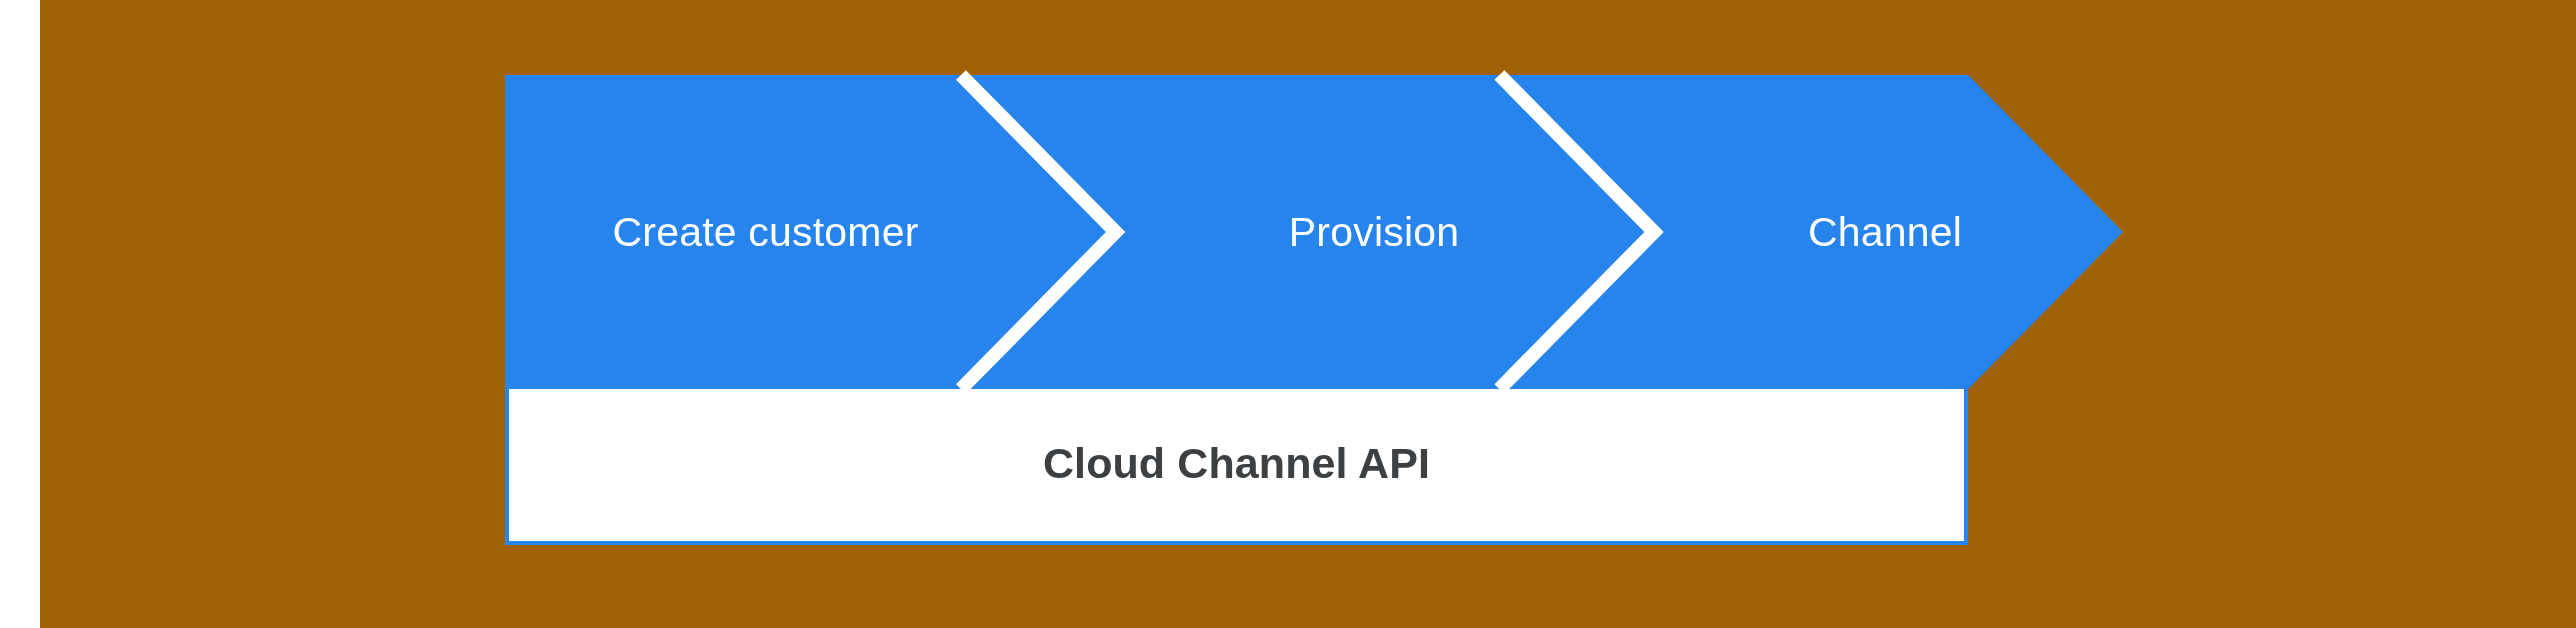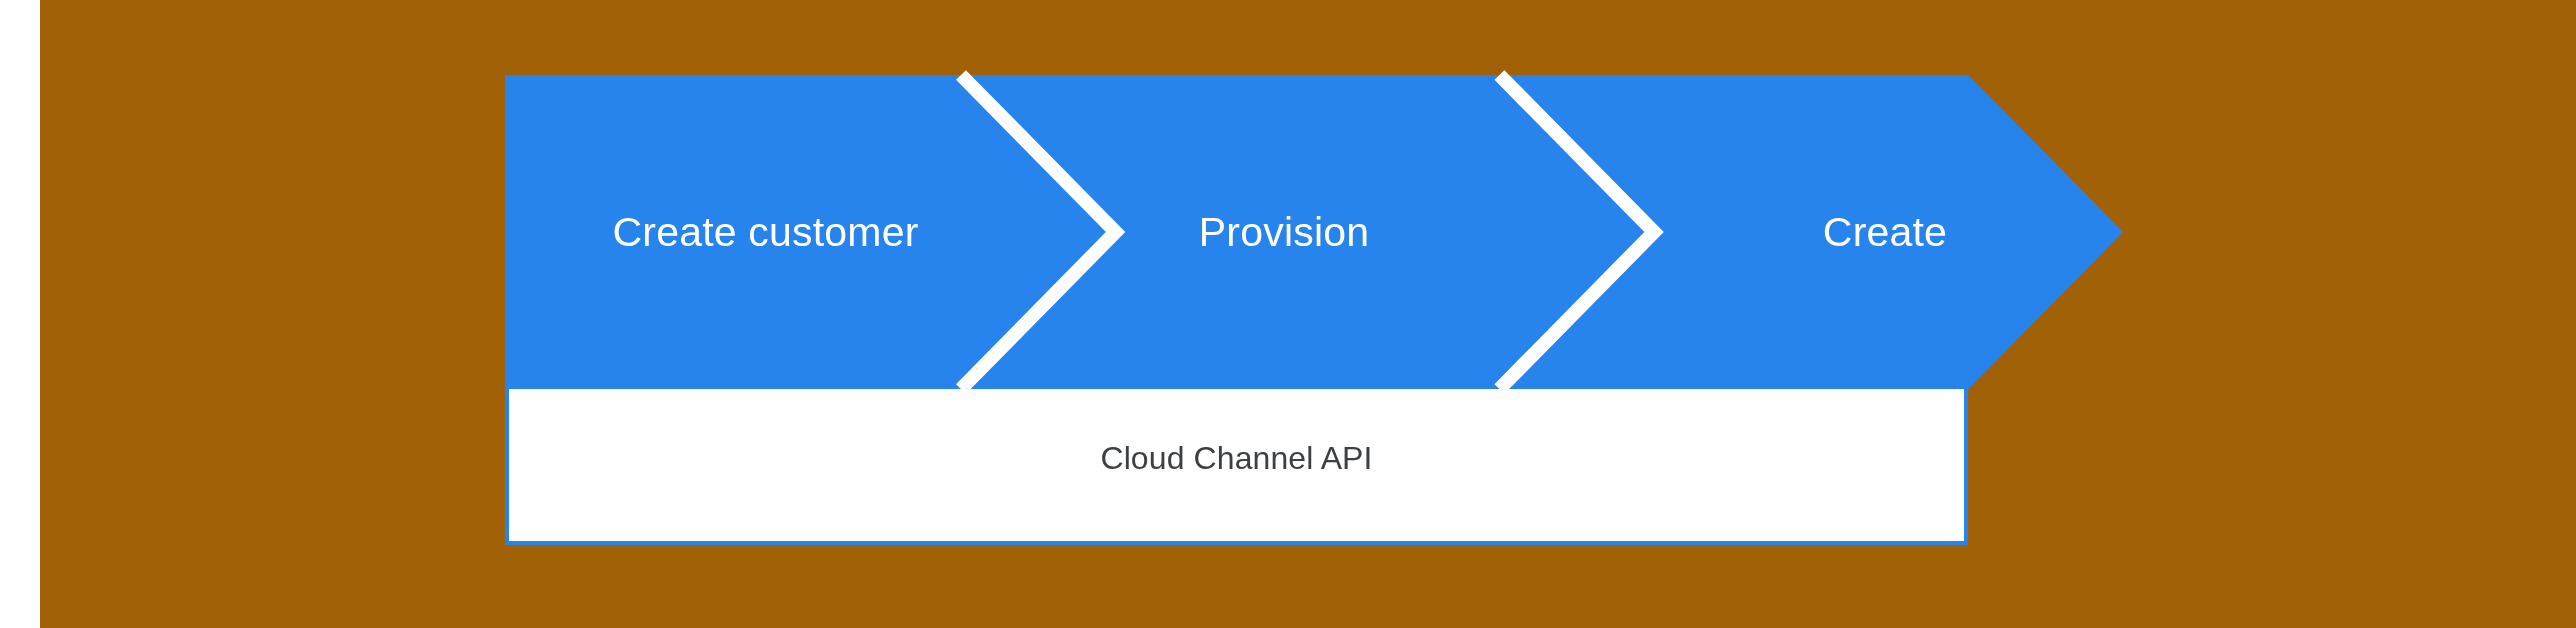--- a/index.html
+++ b/index.html
@@ -53,21 +53,21 @@
     font-weight: 400;
     line-height: 1.38;
     text-align: center;
     letter-spacing: 0.2px;
     white-space: nowrap;
     pointer-events: none;
   }
   .step-label .line { display: block; }
 
   .step-label.step-1 { left: 465px;  width: 521px; }
-  .step-label.step-2 { left: 992px; width: 504px; justify-content: center; }
+  .step-label.step-2 { left: 1082px; width: 504px; justify-content: center; }
   .step-label.step-3 { left: 1589px; width: 512px; }
 
   
   .api-bar {
     position: absolute;
     left: 465px;
     top: 389px;
     width: 1463px;
     height: 156px;
     box-sizing: border-box;
@@ -76,22 +76,22 @@
     background: #ffffff;
   }
   .api-bar-label {
     position: absolute;
     left: 0;
     right: 0;
     top: 53px;
     text-align: center;
     color: #3C4043;
     font-family: "Liberation Sans", sans-serif;
-    font-size: 32px;
-    font-weight: 400;
+    font-size: 43px;
+    font-weight: 700;
     letter-spacing: 0.1px;
     line-height: 1;
     white-space: nowrap;
   }
 </style>
 </head>
 <body>
 
 <div id="canvas">
 
@@ -108,21 +108,21 @@
 
   <div class="step-label step-1">
     <span class="line">Create customer</span>
   </div>
 
   <div class="step-label step-2">
     <span class="line">Provision</span>
   </div>
 
   <div class="step-label step-3">
-    <span class="line">Create</span>
+    <span class="line">Channel</span>
   </div>
 
   <div class="api-bar">
     <div class="api-bar-label">Cloud Channel API</div>
   </div>
 
 </div>
 
 
 </body></html>

